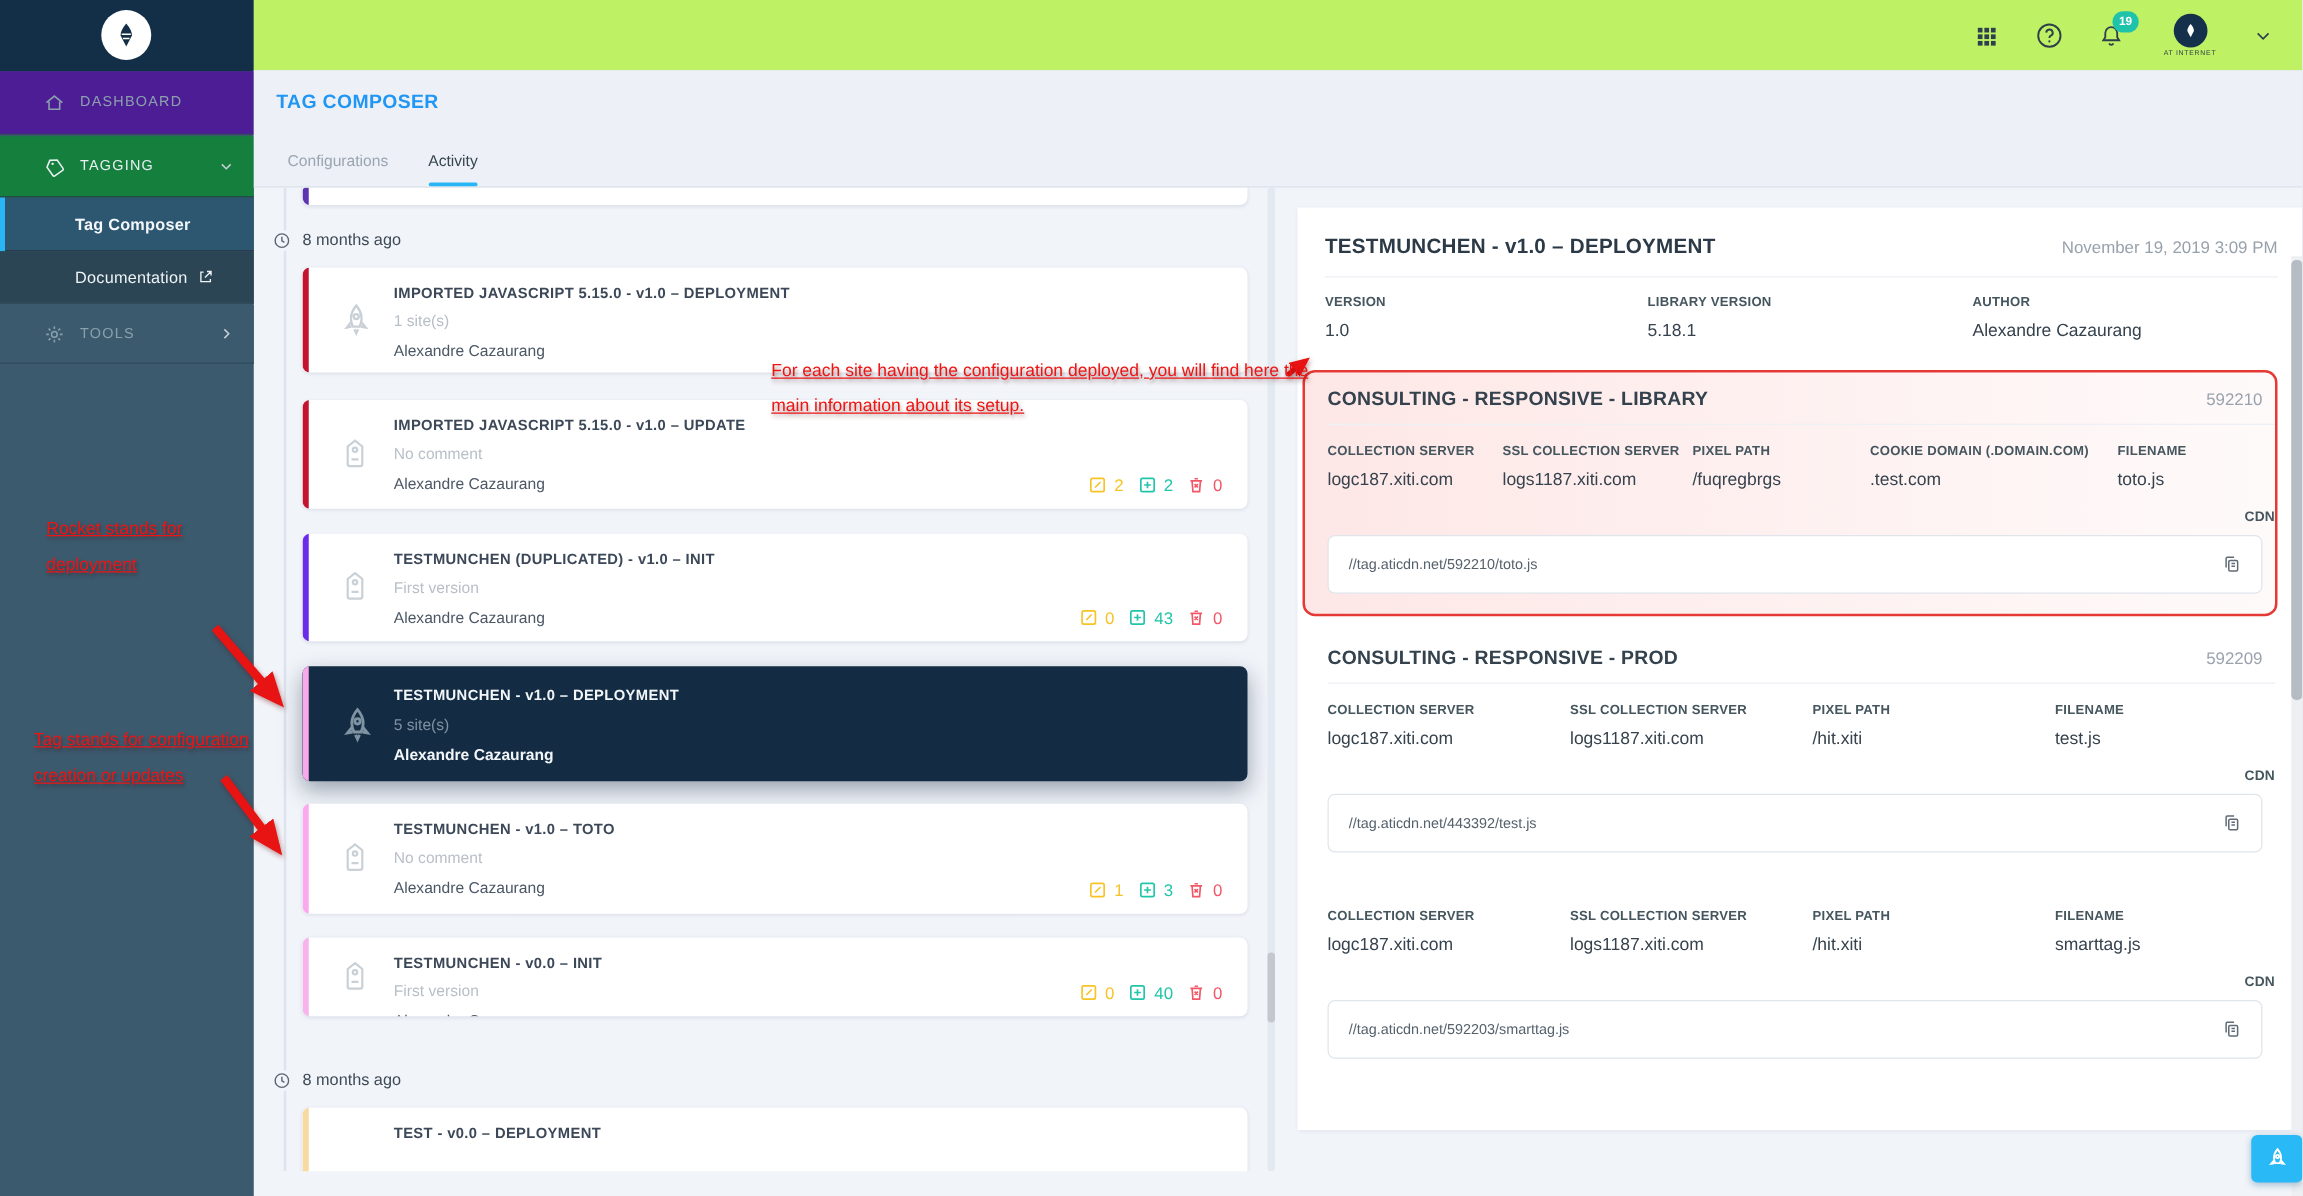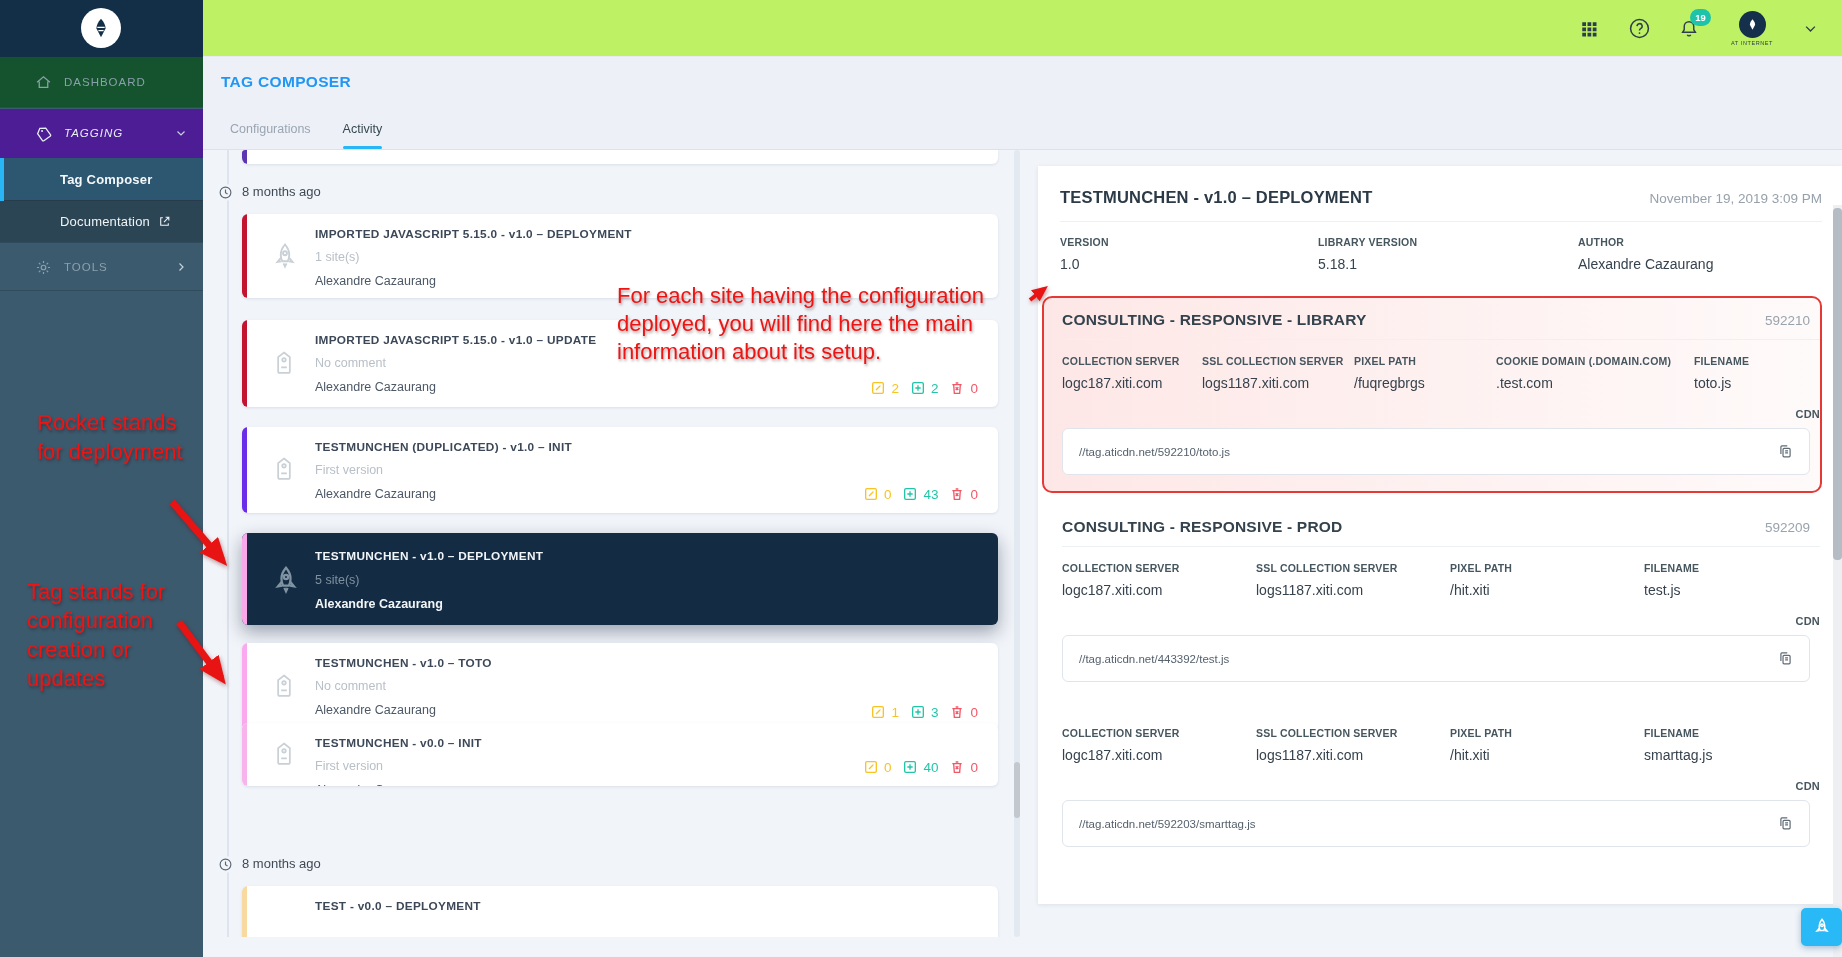--- a/index.html
+++ b/index.html
@@ -8,22 +8,22 @@
   
   .sidebar{position:absolute;left:0;top:0;width:203px;height:957px;background:#3b5a6e;}
   .logo-area{position:absolute;left:0;top:0;width:203px;height:57px;background:#132f47;}
   .logo-circle{position:absolute;left:81px;top:8px;width:40px;height:40px;border-radius:50%;background:#ffffff;
        display:flex;align-items:center;justify-content:center;}
   .nav-row{position:absolute;left:0;width:203px;display:flex;align-items:center;box-sizing:border-box;
        padding-left:36px;font-size:11.5px;letter-spacing:1px;color:#8ba0ac;}
   .nav-row .ic{position:absolute;left:34px;width:18px;height:18px;display:flex;align-items:center;justify-content:center;}
   .nav-row .lbl{margin-left:28px;}
   .nav-row .chev{position:absolute;right:16px;color:#c6d2d9;}
-  .row-dashboard{top:57px;height:51px;background:#14532d;border-bottom:1px solid #304c5c;}
-  .row-tagging{top:109px;height:49px;background:#4c1d95;color:#e8eef2;border-bottom:1px solid #273d4b;font-style:italic;}
+  .row-dashboard{top:57px;height:51px;background:#4c1d95;border-bottom:1px solid #304c5c;}
+  .row-tagging{top:109px;height:49px;background:#15803d;color:#e8eef2;border-bottom:1px solid #273d4b;}
   .row-tagcomposer{top:158px;height:43px;background:#2d5670;border-bottom:1px solid #273d4b;}
   .row-tagcomposer .bar{position:absolute;left:0;top:0;width:4px;height:43px;background:#29b6f6;}
   .row-tagcomposer .lbl2{margin-left:24px;font-size:13px;font-weight:bold;color:#f4f8fa;letter-spacing:.2px;}
   .row-documentation{top:201px;height:42px;background:#2c4555;border-bottom:1px solid #304c5c;}
   .row-documentation .lbl2{margin-left:24px;font-size:13px;color:#eef3f6;letter-spacing:.2px;}
   .row-tools{top:244px;height:47px;background:#3b5a6e;border-bottom:1px solid #304c5c;}
   
   .topbar{position:absolute;left:203px;top:0;width:1639px;height:57px;background:#bef264;border-bottom:1px solid #e7ebf1;box-sizing:border-box;}
   .topbar-icons{position:absolute;right:24px;top:0;height:57px;display:flex;align-items:center;gap:24px;}
   .tb-ic{position:relative;width:26px;height:26px;display:flex;align-items:center;justify-content:center;color:#2f3e4c;}
@@ -84,22 +84,22 @@
   .cdn-label{margin-top:17px;font-size:11px;font-weight:bold;color:#46565f;letter-spacing:.2px;text-align:right;}
   .cdn-box{margin-top:8px;margin-right:10px;height:47px;border:1px solid #e0e5eb;border-radius:6px;background:#fff;
        display:flex;align-items:center;justify-content:space-between;padding:0 14px 0 16px;box-sizing:border-box;}
   .cdn-url{font-size:11.5px;color:#55616c;}
   .copy-btn{width:20px;height:20px;color:#5f6b76;display:flex;align-items:center;justify-content:center;cursor:pointer;}
   .panel-scroll-track{position:absolute;left:1833px;top:205px;width:9px;height:752px;background:#edeff2;}
   .panel-scroll-thumb{position:absolute;left:1833px;top:208px;width:9px;height:352px;background:#b6bcc4;border-radius:4px;}
   .deploy-fab{position:absolute;left:1801px;top:908px;width:41px;height:38px;border-radius:5px;background:#29b9f7;
        box-shadow:0 2px 6px rgba(20,90,140,.35);display:flex;align-items:center;justify-content:center;color:#fff;cursor:pointer;}
   
-  .note{position:absolute;color:#ee1414;font-size:22px;line-height:28px;
-       text-shadow:1px 2px 3px rgba(60,0,0,.40);z-index:50;}
+  .note{position:absolute;color:#ee1414;font-size:14px;line-height:28px;
+       text-shadow:1px 2px 3px rgba(60,0,0,.40);z-index:50;text-decoration:underline;}
   .note-sites{left:617px;top:282px;width:436px;}
   .note-rocket{left:37px;top:408px;width:152px;line-height:29px;}
   .note-tag{left:27px;top:577px;width:176px;line-height:29px;}
   .anno-svg{position:absolute;z-index:49;filter:drop-shadow(1px 2px 2px rgba(100,0,0,.40));}
   svg{display:block;}
 </style>
 </head>
 <body>
 
 <div id="app">
@@ -371,21 +371,21 @@
         <span class="bnum" style="color: rgb(33, 197, 169);">3</span>
         <span style="color: rgb(242, 87, 103);">
             <svg width="16" height="16" viewBox="0 0 24 24" fill="none" stroke="currentColor" stroke-width="2">
               <path d="M5 7h14M10 4.5h4M7 7l1 13h8l1-13M10 11l4 4M14 11l-4 4"></path>
             </svg>
           </span>
         <span class="bnum" style="color: rgb(242, 87, 103);">0</span>
       </div>
     </div>
 
-    <div class="card" style="top:573px;height:63px;">
+    <div class="card" style="top:600px;height:63px;">
       <div class="bar" style="background: rgb(249, 179, 236);"></div>
       <span class="c-icon">
         <svg width="28" height="28" viewBox="0 0 24 24" fill="none" stroke="currentColor" stroke-width="1.5">
             <path d="M12 3l5 4v12a1.5 1.5 0 0 1-1.5 1.5h-7A1.5 1.5 0 0 1 7 19V7z"></path>
             <circle cx="12" cy="9.3" r="1.5"></circle>
             <path d="M9.6 15.8h4.8"></path>
           </svg>
       </span>
       <div class="c-title">TESTMUNCHEN - v0.0 – INIT</div>
       <div class="c-sub">First version</div>

